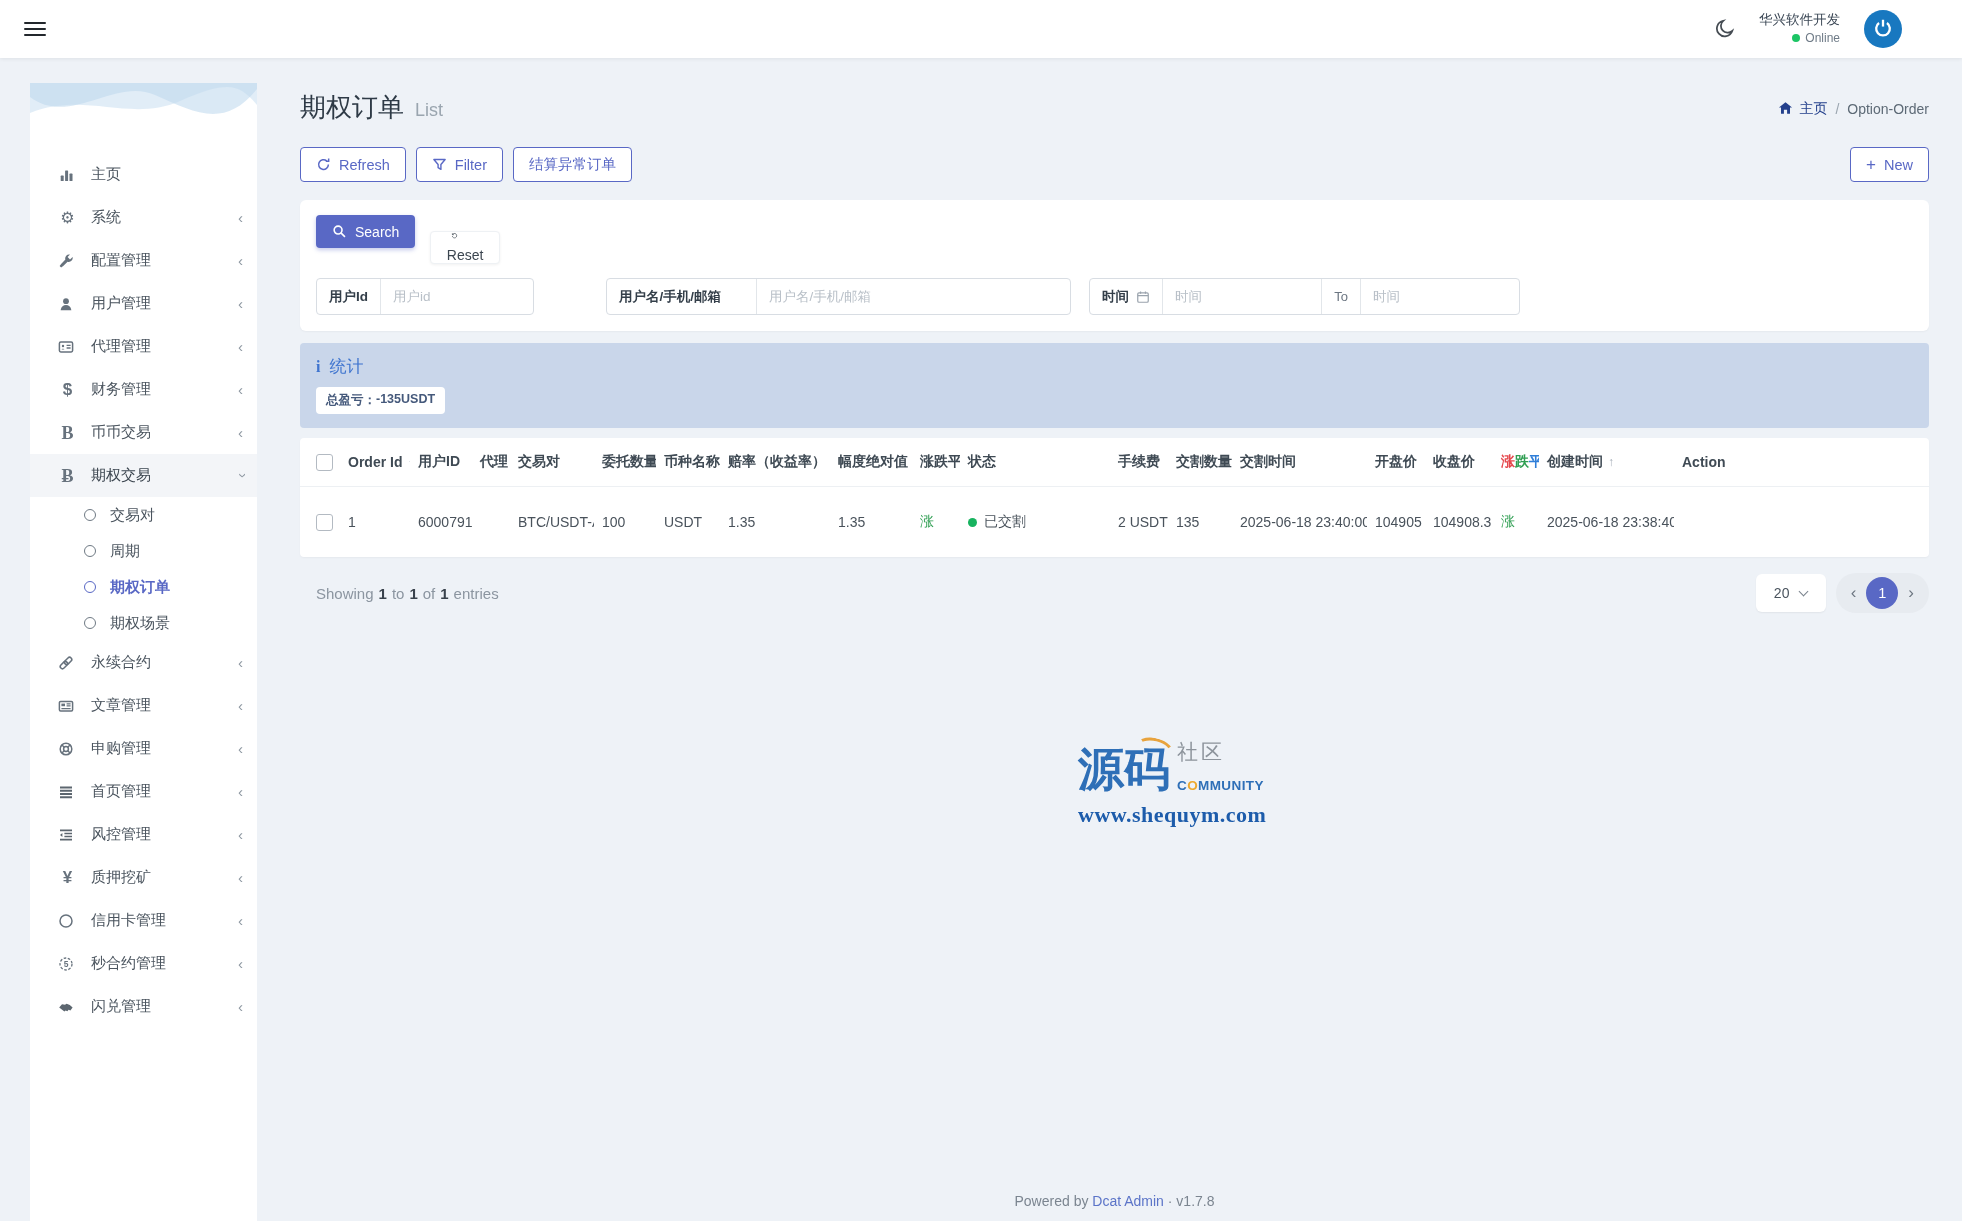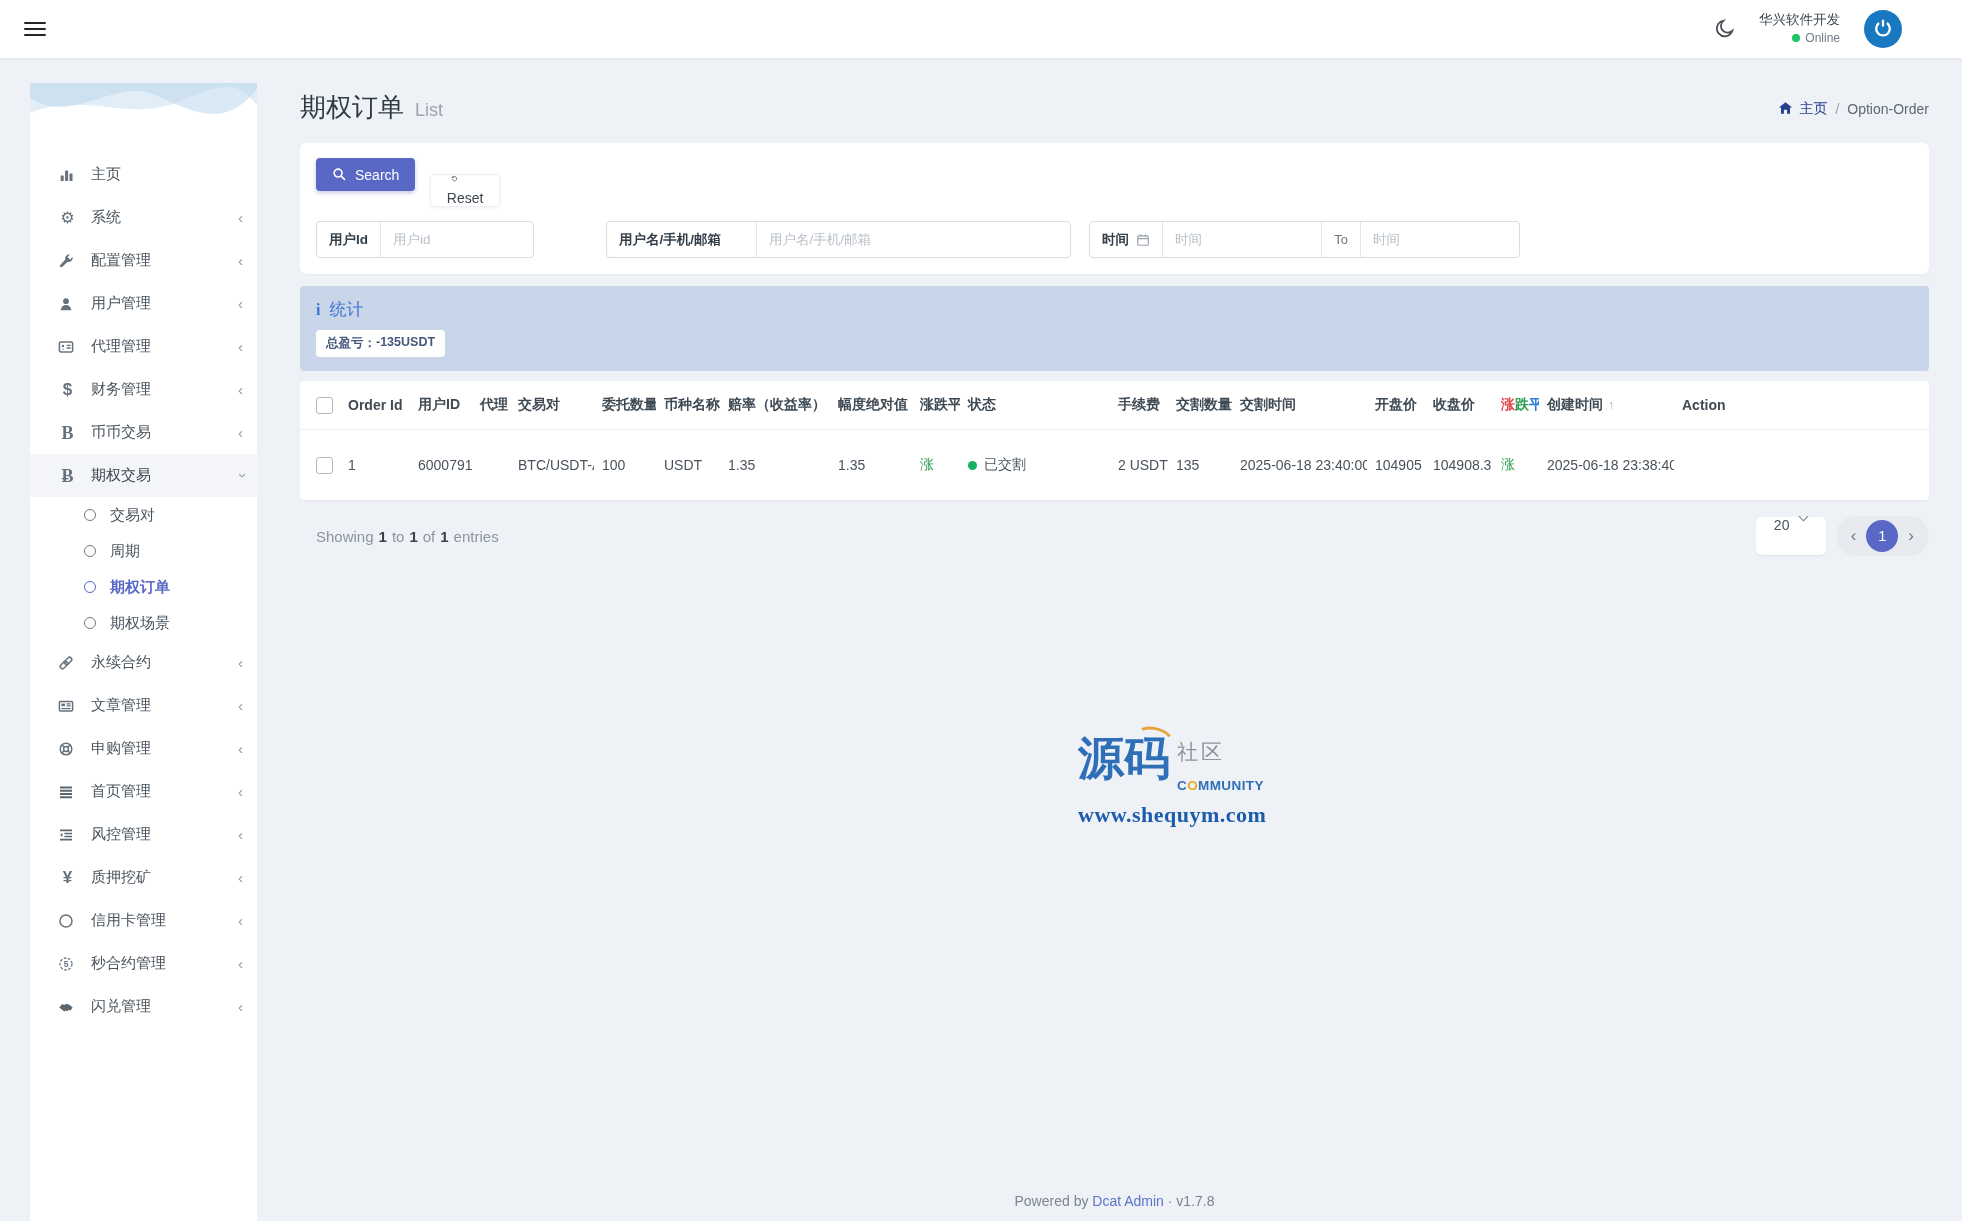--- a/index.html
+++ b/index.html
@@ -105,32 +105,32 @@
   .sort { color:#a5aeb8; font-size:12px; margin-left:5px; font-weight:normal; }
   .c-up { color:#e5484d; } .c-down { color:#2f9e52; } .c-flat { color:#2f7ed8; }
   .val-green { color:#2f9e52; }
   .status-cell { display:flex; align-items:center; gap:7px; }
   .dot-green { width:9px; height:9px; border-radius:50%; background:#17b35f; flex:none; }
 
   .tfoot-row { margin-top:16px; display:flex; align-items:center; }
   .showing { margin-left:16px; font-size:15px; color:#8b95a0; display:flex; gap:5px; align-items:baseline; }
   .showing b { color:#39424c; }
   .per-page { margin-left:auto; width:70px; height:38px; background:#fff; border-radius:6px;
-    display:flex; align-items:flex-start; justify-content:center; gap:11px; font-size:14px; color:#4a545e;
+    display:flex; align-items:center; justify-content:center; gap:11px; font-size:14px; color:#4a545e;
     box-shadow:0 1px 2px rgba(0,0,0,.06); cursor:pointer; }
   .caret { width:7px; height:7px; border-right:1.6px solid #7a838d; border-bottom:1.6px solid #7a838d;
     transform:rotate(45deg); margin-top:-4px; }
   .pager { margin-left:10px; height:40px; background:#e7ebf0; border-radius:20px; display:flex; align-items:center; padding:0 5px; }
   .pg-btn { padding:0 10px; color:#6d7681; font-size:17px; cursor:pointer; background:none; border:none; }
   .pg-cur { width:32px; height:32px; border-radius:50%; background:#5968c5; color:#fff;
     display:flex; align-items:center; justify-content:center; font-size:14.5px; cursor:pointer; border:none; }
 
   
   .watermark { position:absolute; left:1078px; top:736px; }
-  .wm-row { display:flex; align-items:flex-start; }
+  .wm-row { display:flex; align-items:flex-end; }
   .wm-brand { font-family:"Liberation Serif", serif; font-size:46px; font-weight:bold; color:#2e6fb7;
     line-height:1; position:relative; }
   .wm-brand::after { content:""; position:absolute; right:-4px; top:-9px; width:34px; height:20px;
     border:3px solid transparent; border-top-color:#e8a33d; border-radius:50%; transform:rotate(14deg); }
   .wm-col { margin-left:7px; padding-top:2px; }
   .wm-sub { font-size:21px; color:#8d949c; letter-spacing:3px; }
   .wm-comm { font-size:13.5px; font-weight:bold; color:#2e6fb7; letter-spacing:.4px; margin-top:12px; }
   .wm-comm .o { color:#eca92f; }
   .wm-url { font-family:"Liberation Serif", serif; font-size:22px; font-weight:bold; color:#1d5cab;
     margin-top:9px; letter-spacing:.5px; }
@@ -358,20 +358,42 @@
         <svg width="15" height="15" viewBox="0 0 16 16">
             <path d="M8 1.2 15 7h-2.2v6.6H9.7V9.2H6.3v4.4H3.2V7H1z" fill="#23408c"></path>
           </svg>
         <span>主页</span>
       </span>
       <span class="bc-sep">/</span>
       <span class="bc-cur">Option-Order</span>
     </div>
   </div>
 
+  <div class="toolbar">
+    <button class="btn-outline">
+      <svg width="15" height="15" viewBox="0 0 16 16">
+          <path d="M13.2 8a5.2 5.2 0 1 1-1.8-3.9" fill="none" stroke="#5968c5" stroke-width="1.6"></path>
+          <path d="M13.5 1.5v3h-3" fill="none" stroke="#5968c5" stroke-width="1.6"></path>
+        </svg>
+      <span>Refresh</span>
+    </button>
+    <button class="btn-outline">
+      <svg width="15" height="15" viewBox="0 0 16 16">
+          <path d="M2 2.6h12L9.5 8v5.2l-3-1.8V8z" fill="none" stroke="#5968c5" stroke-width="1.5" stroke-linejoin="round"></path>
+        </svg>
+      <span>Filter</span>
+    </button>
+    <button class="btn-outline">
+      <span>结算异常订单</span>
+    </button>
+    <button class="btn-outline btn-new">
+      <span class="plus">+</span>
+      <span>New</span>
+    </button>
+  </div>
 
   <section class="search-card">
     <div>
       <button class="btn-search">
         <svg width="15" height="15" viewBox="0 0 16 16">
             <circle cx="6.5" cy="6.5" r="4.2" fill="none" stroke="#fff" stroke-width="1.7"></circle>
             <path d="M9.8 9.8 13.8 13.8" stroke="#fff" stroke-width="1.7"></path>
           </svg>
         <span>Search</span>
       </button>

